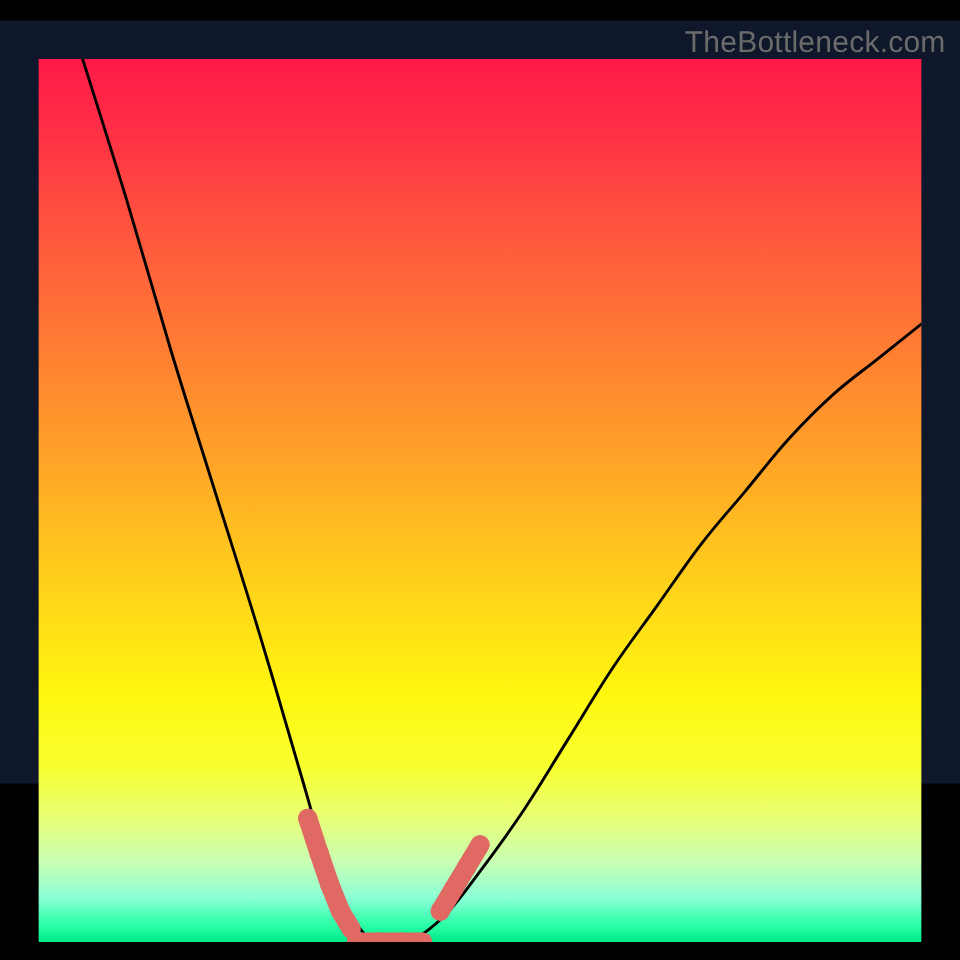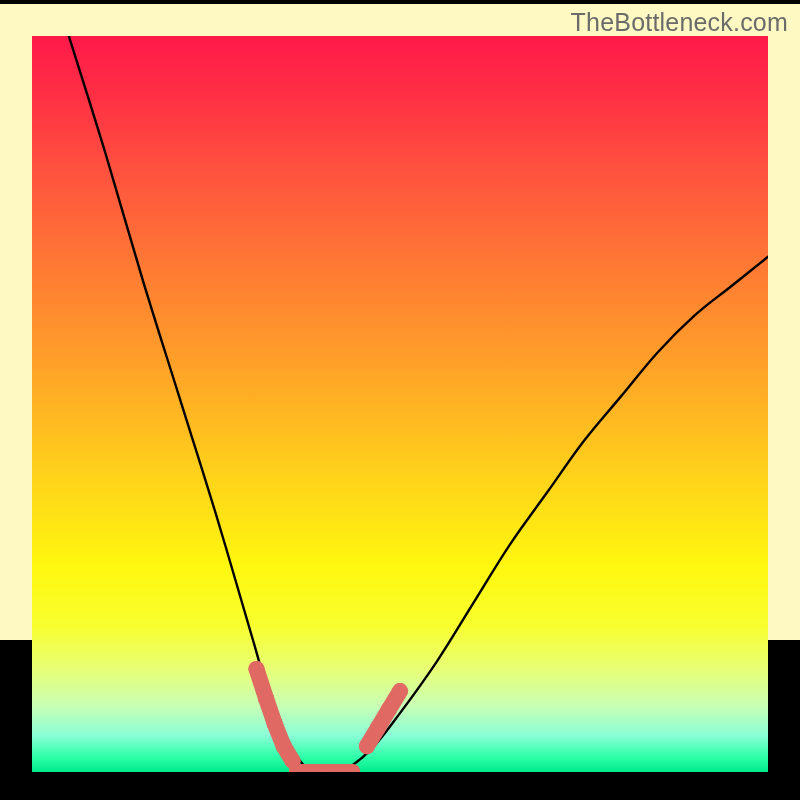--- a/index.html
+++ b/index.html
@@ -6,25 +6,25 @@
     margin: 0;
     padding: 0;
     width: 800px;
     height: 800px;
     background: #000;
     overflow: hidden;
     font-family: Arial, Helvetica, sans-serif;
   }
   .frame {
     position: absolute;
-    top: 4px;
+    top: 17px;
     left: 0;
     width: 800px;
     height: 636px;
-    background: #fef9c3;
+    background: #0f172a;
   }
   .plot-area {
     position: absolute;
     top: 32px;
     left: 32px;
     width: 736px;
     height: 736px;
     overflow: hidden;
   }
   .gradient-bg {

